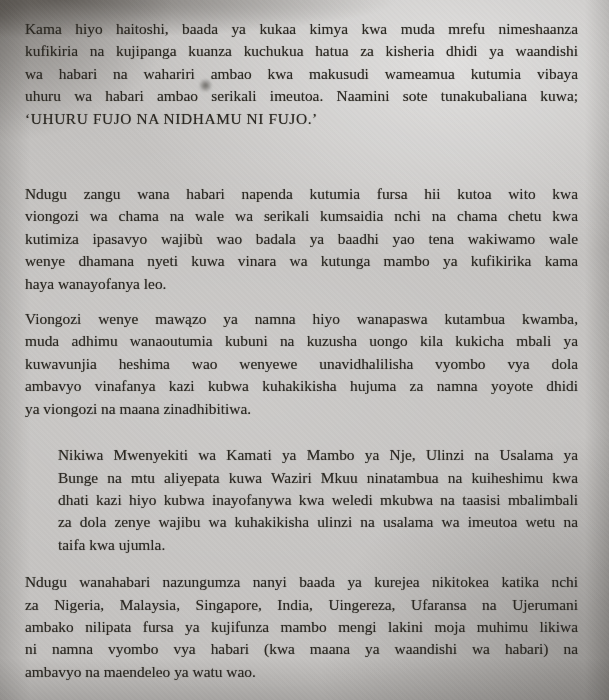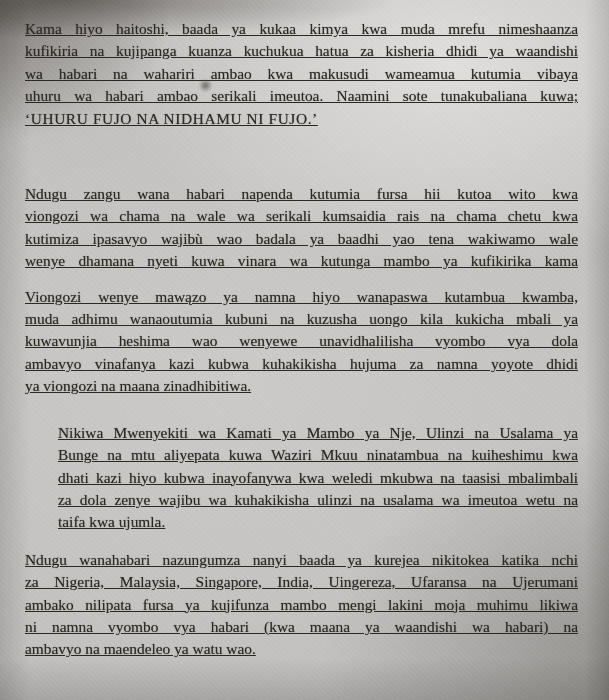--- a/index.html
+++ b/index.html
@@ -25,21 +25,21 @@
     font-family:"Liberation Serif","DejaVu Serif",serif;
     font-size:15.4px;
     line-height:22.4px;
     color:#2c2923;
     text-shadow:0 0 1px rgba(44,41,35,.55);
   }
   .paragraph{margin:0 0 13px 0;}
   .paragraph.p1{margin-bottom:53px;}
   .paragraph.p3{margin-bottom:24px;}
   .paragraph.p4{margin-bottom:15px;margin-left:33px;}
-  .line{text-align:justify;text-align-last:justify;white-space:normal;text-decoration:underline;}
+  .line{text-align:justify;text-align-last:justify;white-space:normal;}
   .line.last{text-align-last:left;}
   .p1 .line.last{letter-spacing:.6px;}
   .smudge{
     position:absolute;left:199px;top:78px;width:13px;height:15px;
     border-radius:50%;
     background:radial-gradient(circle at 50% 50%, rgba(90,88,84,.85), rgba(90,88,84,0) 70%);
     filter:blur(1px);
   }
 </style>
 </head>
@@ -49,23 +49,24 @@
   <div class="text">
     <div class="paragraph p1">
         <div class="line">Kama hiyo haitoshi, baada ya kukaa kimya kwa muda mrefu nimeshaanza</div>
         <div class="line">kufikiria na kujipanga kuanza kuchukua hatua za kisheria dhidi ya waandishi</div>
         <div class="line">wa habari na wahariri ambao kwa makusudi wameamua kutumia vibaya</div>
         <div class="line">uhuru wa habari ambao serikali imeutoa. Naamini sote tunakubaliana kuwa;</div>
         <div class="line last">‘UHURU FUJO NA NIDHAMU NI FUJO.’</div>
       </div>
     <div class="paragraph p2">
         <div class="line">Ndugu zangu wana habari napenda kutumia fursa hii kutoa wito kwa</div>
-        <div class="line">viongozi wa chama na wale wa serikali kumsaidia rais na chama chetu kwa</div>
+        <div class="line">viongozi wa chama na wale wa serikali kumsaidia nchi na chama chetu kwa</div>
         <div class="line">kutimiza ipasavyo wajibù wao badala ya baadhi yao tena wakiwamo wale</div>
         <div class="line">wenye dhamana nyeti kuwa vinara wa kutunga mambo ya kufikirika kama</div>
+        <div class="line last">haya wanayofanya leo.</div>
       </div>
     <div class="paragraph p3">
         <div class="line">Viongozi wenye mawązo ya namna hiyo wanapaswa kutambua kwamba,</div>
         <div class="line">muda adhimu wanaoutumia kubuni na kuzusha uongo kila kukicha mbali ya</div>
         <div class="line">kuwavunjia heshima wao wenyewe unavidhalilisha vyombo vya dola</div>
         <div class="line">ambavyo vinafanya kazi kubwa kuhakikisha hujuma za namna yoyote dhidi</div>
         <div class="line last">ya viongozi na maana zinadhibitiwa.</div>
       </div>
     <div class="paragraph p4">
         <div class="line">Nikiwa Mwenyekiti wa Kamati ya Mambo ya Nje, Ulinzi na Usalama ya</div>

